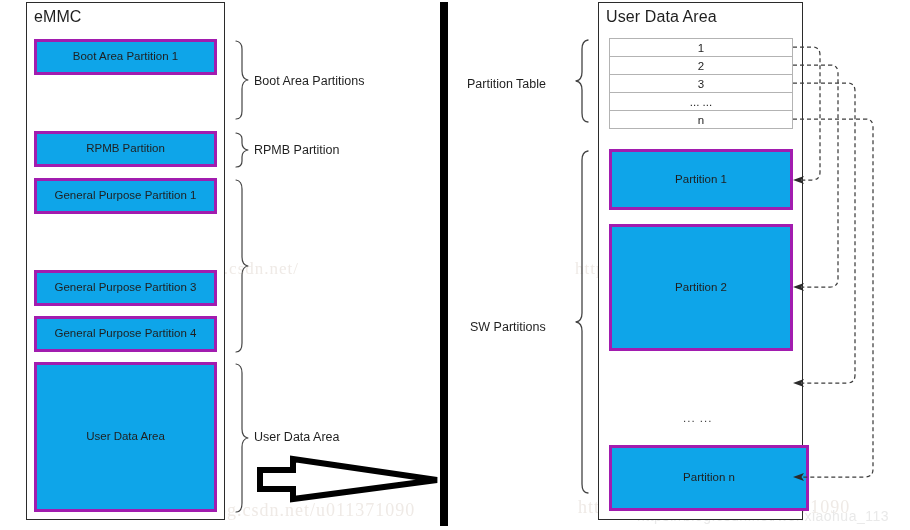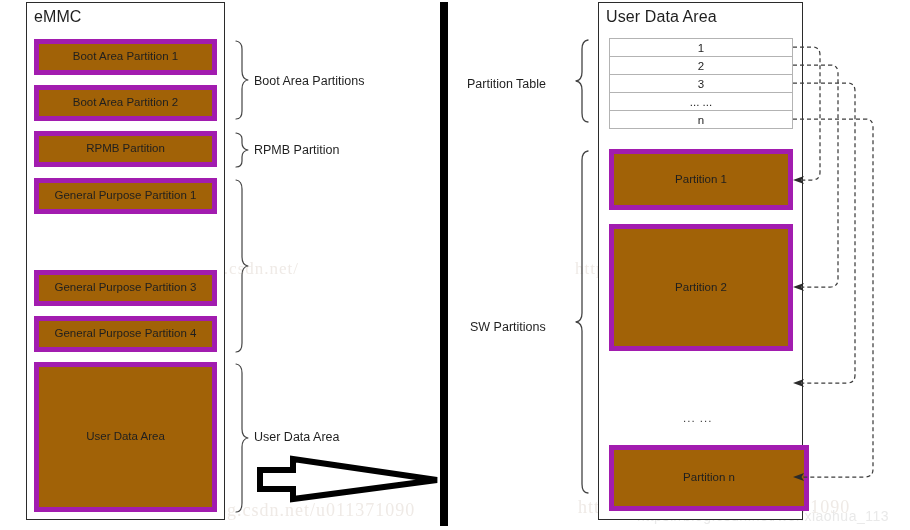--- a/index.html
+++ b/index.html
@@ -30,22 +30,22 @@
   .panel-title {
     position: absolute;
     font-size: 16px;
     color: #1f1f1f;
     letter-spacing: .1px;
     white-space: nowrap;
   }
 
   
   .pbox {
-    border: 5px solid #a21caf;
-    background: #a16207;
+    border: 3px solid #a21caf;
+    background: #0ea5e9;
     display: flex;
     align-items: center;
     justify-content: center;
     font-size: 11.5px;
     color: #1f1f1f;
     text-align: center;
     line-height: 1.2;
   }
   .pbox.tall { align-items: center; }
   .pbox-label { pointer-events: none; }
@@ -125,23 +125,20 @@
   <div class="wm wm-sans" style="left:637px; top:508px; font-size:14px; color:#e9e9e9;">https://blog.csdn.net/wenxiaohua_113</div>
 
   <div class="abs outer-panel" style="left:26px; top:2px; width:199px; height:518px;"></div>
 
   <div class="panel-title" style="left:34px; top:8px;text-align:right;">eMMC</div>
 
   <div class="abs pbox" style="left:34px; top:39px; width:183px; height:36px;">
     <span class="pbox-label">Boot Area Partition 1</span>
   </div>
 
-  <div class="abs pbox" style="left:34px; top:85px; width:183px; height:36px;">
-    <span class="pbox-label">Boot Area Partition 2</span>
-  </div>
 
   <div class="abs pbox" style="left:34px; top:131px; width:183px; height:36px;">
     <span class="pbox-label">RPMB Partition</span>
   </div>
 
   <div class="abs pbox" style="left:34px; top:178px; width:183px; height:36px;">
     <span class="pbox-label">General Purpose Partition 1</span>
   </div>
 
 

